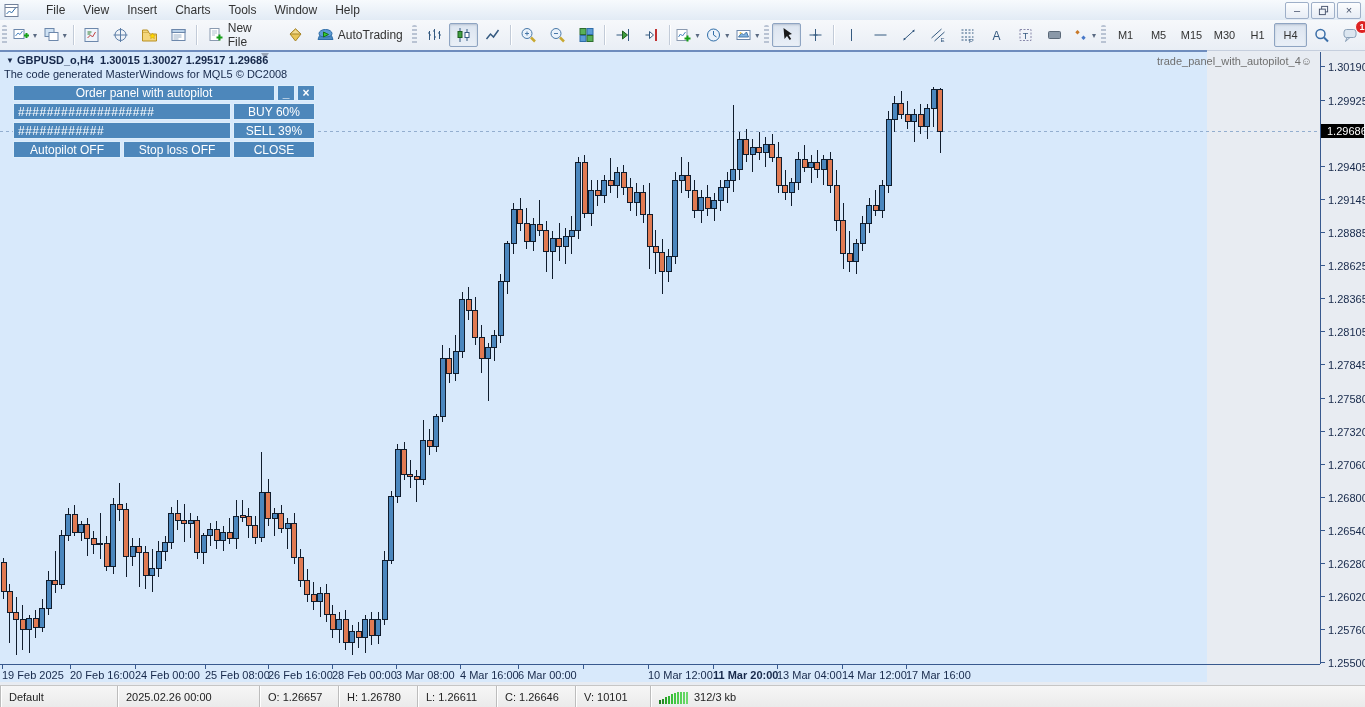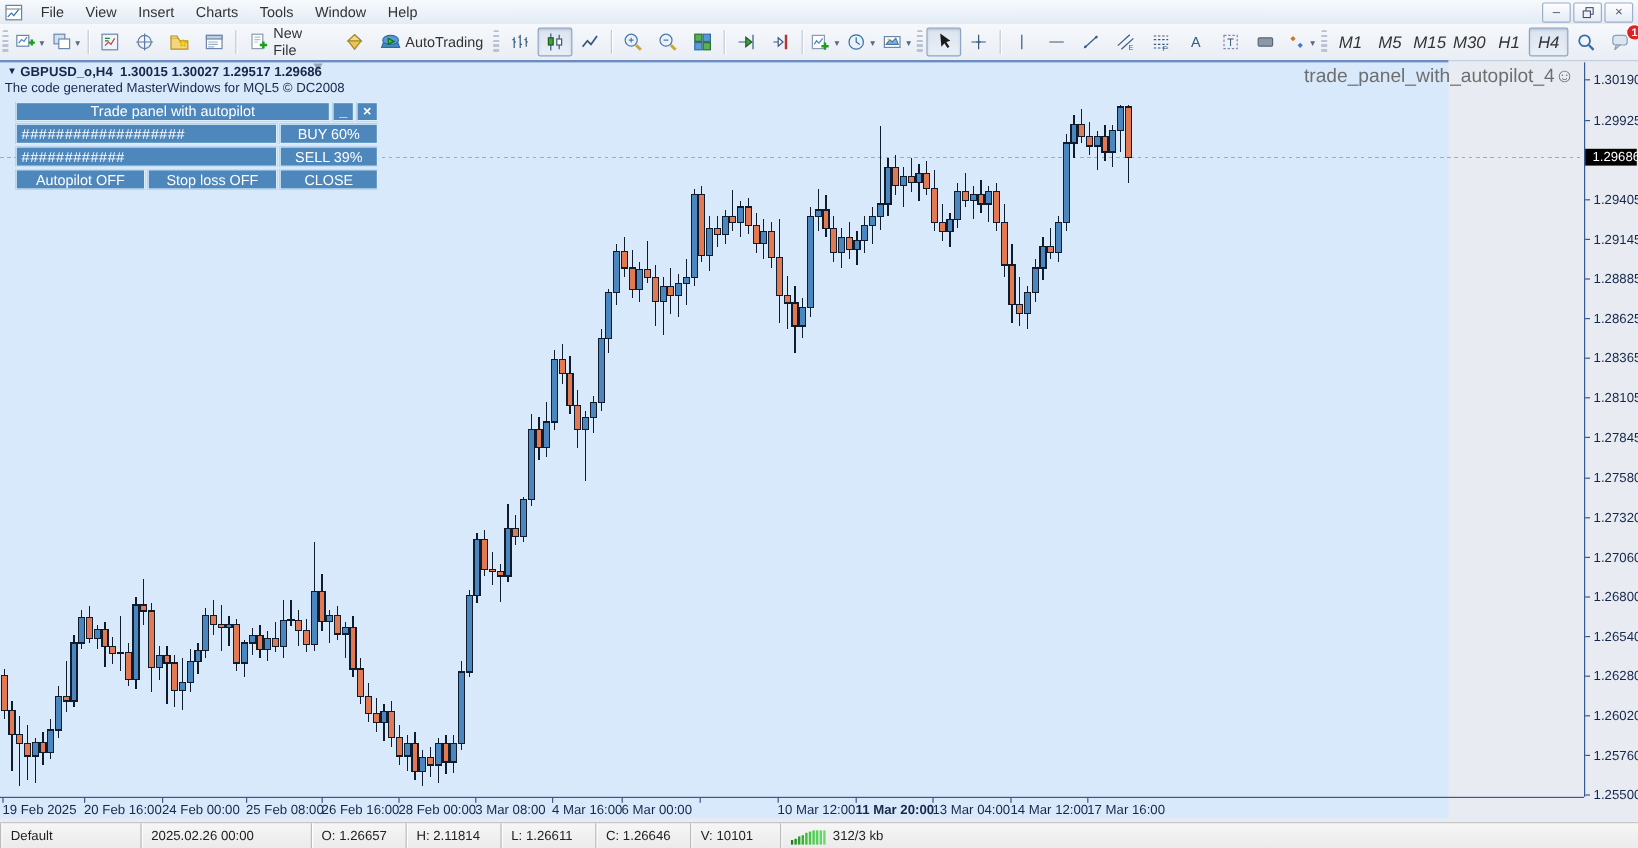--- a/index.html
+++ b/index.html
@@ -1,51 +1,51 @@
 <!DOCTYPE html>
 <html><head>
 <meta charset="utf-8">
 <style>
   html,body{margin:0;padding:0;width:1365px;height:707px;overflow:hidden;
     font-family:"Liberation Sans",sans-serif;background:#e8ecf2;-webkit-font-smoothing:antialiased;}
   #app{position:relative;width:1365px;height:707px;background:#e8ecf2;}
   
   #menubar{position:absolute;left:0;top:0;right:0;height:20px;display:flex;align-items:center;
-    background:linear-gradient(#f7fafd,#e2ebf5);border-bottom:1px solid #cfd9e6;font-size:12px;color:#333;}
+    background:linear-gradient(#f7fafd,#e2ebf5);border-bottom:1px solid #cfd9e6;font-size:12px;color:#333;gap:12px;}
   #menubar .applogo{width:18px;height:16px;margin:0 4px 0 3px;display:flex;align-items:center;}
   .menu-item{padding:2px 9px;cursor:default;}
   #mdi-controls{margin-left:auto;display:flex;gap:2px;padding-right:4px;}
   .mdi-btn{width:22px;height:15px;display:flex;align-items:center;justify-content:center;
     font-size:11px;line-height:1;color:#44506a;background:linear-gradient(#fcfdfe,#e6ecf5);
     border:1px solid #9eafc8;border-radius:2px;}
   
   #toolbar{position:absolute;left:0;top:20px;right:0;height:30px;display:flex;align-items:center;
     background:linear-gradient(#f6f8fb,#e9eef5);border-bottom:1px solid #c5cedd;font-size:12px;color:#333;}
   .grip{width:5px;height:20px;margin:0 3px 0 2px;
     background:repeating-linear-gradient(to bottom,#b9c3d3 0 2px,transparent 2px 4px);border-radius:2px;}
   .sep{width:1px;height:20px;background:#c2cbd8;margin:0 3px;box-shadow:1px 0 0 #fff;}
   .tbtn{height:22px;min-width:23px;padding:0 2px;display:flex;align-items:center;justify-content:center;
     border:1px solid transparent;border-radius:2px;gap:2px;}
   .tbtn.pressed{border-color:#8ea4c2;background:linear-gradient(#dce4f0,#e9eff7);box-shadow:inset 0 1px 2px rgba(70,90,120,.25);}
   .tbtn .dd{font-size:8px;color:#5a6a82;margin-left:1px;}
   .tbtn.labeled{padding:0 6px;gap:4px;}
-  .tf{font-size:14px;min-width:27px;font-style:italic;}
+  .tf{font-size:11px;min-width:27px;}
   .badge{position:relative;}
   .badge .count{position:absolute;top:-4px;right:-5px;background:#dd2222;color:#fff;font-size:9px;
     font-weight:bold;min-width:12px;height:12px;border-radius:7px;display:flex;align-items:center;justify-content:center;
     border:1px solid #fff;}
   
   #chartwin{position:absolute;left:0;top:50px;width:1207px;height:632px;background:#d8e9fb;
     border-top:2px solid #6e8cbd;box-sizing:border-box;}
   #plot{position:absolute;left:0;top:0;width:1320px;height:612px;border-right:1px solid #38598e;box-sizing:content-box;}
   #candles{position:absolute;left:0;top:0;}
   #symbol-line{position:absolute;left:6px;top:2px;font-size:11px;font-weight:bold;color:#16284a;z-index:5;}
   #symbol-line .tri{font-size:8px;vertical-align:1px;margin-right:3px;}
   #subtitle{position:absolute;left:4px;top:16px;font-size:11px;color:#16284a;z-index:5;}
-  #ea-label{position:absolute;right:8px;top:3px;font-size:16px;color:#6f6f6f;z-index:5;}
+  #ea-label{position:absolute;right:8px;top:3px;font-size:11px;color:#6f6f6f;z-index:5;}
   #shift-marker{position:absolute;left:261px;top:1px;width:0;height:0;z-index:4;
     border-left:4px solid transparent;border-right:4px solid transparent;border-top:6px solid #9aa6b8;}
   
   #trade-panel{position:absolute;left:13px;top:33px;width:302px;z-index:10;font-size:12px;color:#fff;}
   .tp-row{display:flex;gap:2px;margin-bottom:2px;}
   .tp-cell{background:#4d87bb;border:1px solid #ddeefb;box-sizing:border-box;
     display:flex;align-items:center;justify-content:center;height:17px;}
   .tp-title{flex:1;height:16px;}
   .tp-sys{width:18px;height:16px;font-weight:bold;}
   .tp-hash{flex:1;justify-content:flex-start;padding-left:4px;letter-spacing:.5px;overflow:hidden;white-space:nowrap;}
@@ -989,21 +989,21 @@
             <rect x="937.7" y="37.23338870432021" width="5" height="41.80813953488393" fill="#e17a52" stroke="#101c2c" stroke-width="1"></rect>
           </g>
         </svg>
       <div id="shift-marker"></div>
       <div id="symbol-line"><span class="tri">▼</span><span>GBPUSD_o,H4</span>&nbsp;&nbsp;<span>1.30015 1.30027 1.29517 1.29686</span></div>
       <div id="subtitle">The code generated MasterWindows for MQL5 © DC2008</div>
       <div id="ea-label"><span>trade_panel_with_autopilot_4</span><span>☺</span></div>
 
       <div id="trade-panel">
         <div class="tp-row">
-          <div class="tp-cell tp-title">Trade panel with autopilot</div>
+          <div class="tp-cell tp-title">Order panel with autopilot</div>
           <div class="tp-cell tp-sys">_</div>
           <div class="tp-cell tp-sys">×</div>
         </div>
         <div class="tp-row">
           <div class="tp-cell tp-hash">###################</div>
           <div class="tp-cell tp-btn">BUY 60%</div>
         </div>
         <div class="tp-row">
           <div class="tp-cell tp-hash">############</div>
           <div class="tp-cell tp-btn">SELL 39%</div>
@@ -1088,21 +1088,21 @@
         <div class="tlabel" style="left: 906px;">17 Mar 16:00</div>
       </div>
   </div>
 
   <div id="statusgap"></div>
 
   <div id="statusbar">
     <div class="seg" style="width:100px">Default</div>
     <div class="seg" style="width:125px">2025.02.26 00:00</div>
     <div class="seg" style="width:62px">O: 1.26657</div>
-    <div class="seg" style="width:62px">H: 2.11814</div>
+    <div class="seg" style="width:62px">H: 1.26780</div>
     <div class="seg" style="width:62px">L: 1.26611</div>
     <div class="seg" style="width:62px">C: 1.26646</div>
     <div class="seg" style="width:58px">V: 10101</div>
     <div class="seg" style="width:110px">
       <span class="bars">
           <svg width="30" height="13" viewBox="0 0 30 13">
             <rect x="0" y="9" width="2" height="4" fill="#1f7a1f"></rect>
             <rect x="3" y="8" width="2" height="5" fill="#249024"></rect>
             <rect x="6" y="6" width="2" height="7" fill="#2aa32a"></rect>
             <rect x="9" y="5" width="2" height="8" fill="#31b231"></rect>

